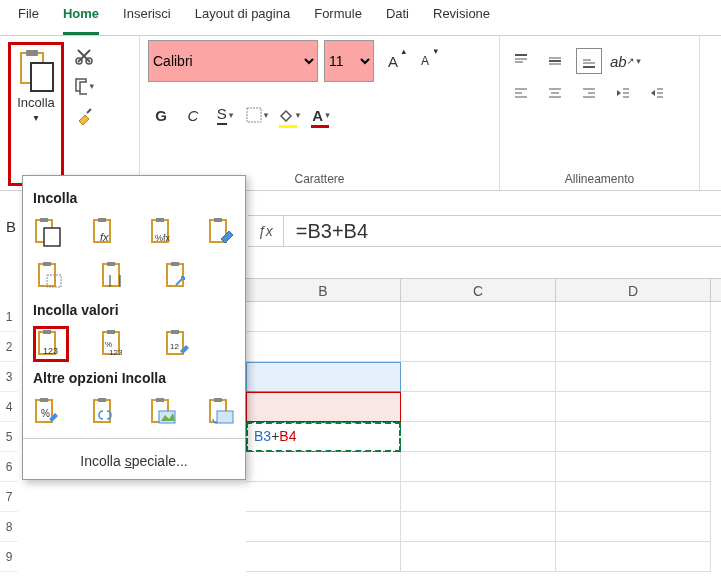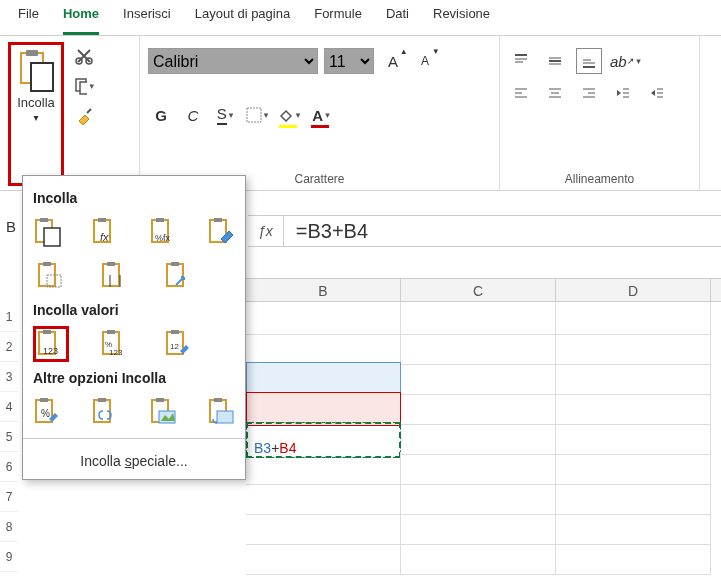--- a/index.html
+++ b/index.html
@@ -19,21 +19,21 @@
 .clip-group { width: 140px; }
 .paste-big { border: 3px solid #c00; padding: 4px 6px; display: flex; flex-direction: column; align-items: center; gap: 2px; cursor: pointer; }
 .paste-big .drop { font-size: 10px; color: #333; }
 .clip-side { display: flex; flex-direction: column; gap: 10px; padding: 4px 0 0 4px; }
 .mini-icon { width: 20px; height: 20px; cursor: pointer; display: flex; align-items: center; justify-content: center; }
 
 .font-group { width: 360px; }
 .font-row1, .font-row2 { display: flex; align-items: center; gap: 6px; }
 .font-row1 { height: 30px; margin-top: 4px; }
 .font-row2 { height: 30px; margin-top: 18px; }
-select { border: 1px solid #999; height: 26px; font-size: 16px; background: #a3a3a3; }
+select { border: 1px solid #999; height: 42px; font-size: 14px; background: #fca5a5; }
 .font-name { width: 170px; }
 .font-size { width: 50px; }
 .btn { min-width: 26px; height: 26px; display: flex; align-items: center; justify-content: center; cursor: pointer; font-size: 15px; color: #333; position: relative; }
 .sup { font-size: 9px; position: absolute; top: -2px; right: 0; }
 .drop-caret { font-size: 9px; margin-left: 2px; color: #555; }
 .underline-bar { border-bottom: 2px solid #333; padding-bottom: 1px; }
 .bucket-swatch { width: 18px; height: 3px; background: #ffff00; position: absolute; bottom: 0; left: 3px; }
 .font-swatch { width: 18px; height: 3px; background: #c00; position: absolute; bottom: 0; left: 3px; }
 
 .align-group { width: 200px; }
@@ -55,21 +55,21 @@
 .fx-lbl { font-style: italic; font-size: 14px; color: #555; padding: 0 10px; border-right: 1px solid #ccc; height: 100%; display: flex; align-items: center; }
 .fx-val { padding-left: 12px; font-size: 20px; color: #333; }
 .cellref-lbl { position: absolute; top: 218px; left: 6px; font-size: 15px; color: #333; }
 
 
 .grid { position: absolute; top: 278px; left: 0; right: 0; bottom: 0; }
 .col-heads { display: flex; position: absolute; top: 0; left: 246px; right: 0; height: 24px; border-top: 1px solid #ccc; border-bottom: 1px solid #ccc; background: #f3f3f3; }
 .col-h { width: 155px; border-right: 1px solid #ccc; text-align: center; font-size: 14px; color: #555; line-height: 24px; }
 .cells { position: absolute; top: 24px; left: 246px; right: 0; }
 .crow { display: flex; height: 30px; }
-.cell { width: 155px; border-right: 1px solid #ddd; border-bottom: 1px solid #ddd; padding: 16px 6px; font-size: 14px; position: relative; }
+.cell { width: 155px; border-right: 1px solid #ddd; border-bottom: 1px solid #ddd; padding: 4px 6px; font-size: 14px; position: relative; }
 
 .row-nums-strip { position: absolute; top: 302px; left: 0; width: 18px; }
 .row-nums-strip div { height: 30px; line-height: 30px; text-align: center; font-size: 12px; color: #555; border-bottom: 1px solid #eee; }
 
 .cell.b3 { background: #e6f0fa; border: 1px solid #5b9bd5; }
 .cell.b4 { background: #fbe6e6; border: 1px solid #c00; }
 .cell.b5 { border: 2px dashed #107c41; font-family: Consolas, monospace; }
 .b5 .eq { color: #333; }
 .b5 .r1 { color: #2a6fbb; }
 .b5 .r2 { color: #c00; }

